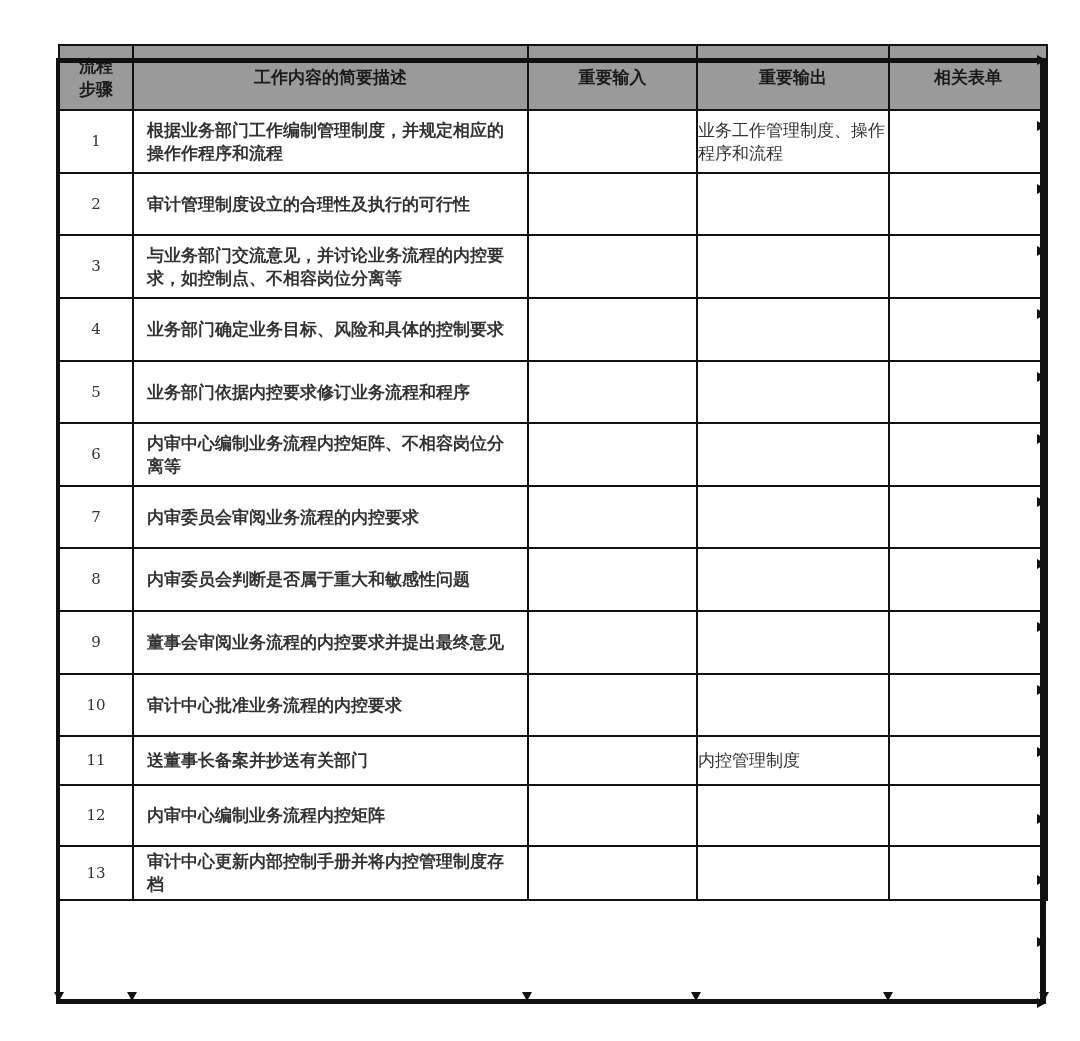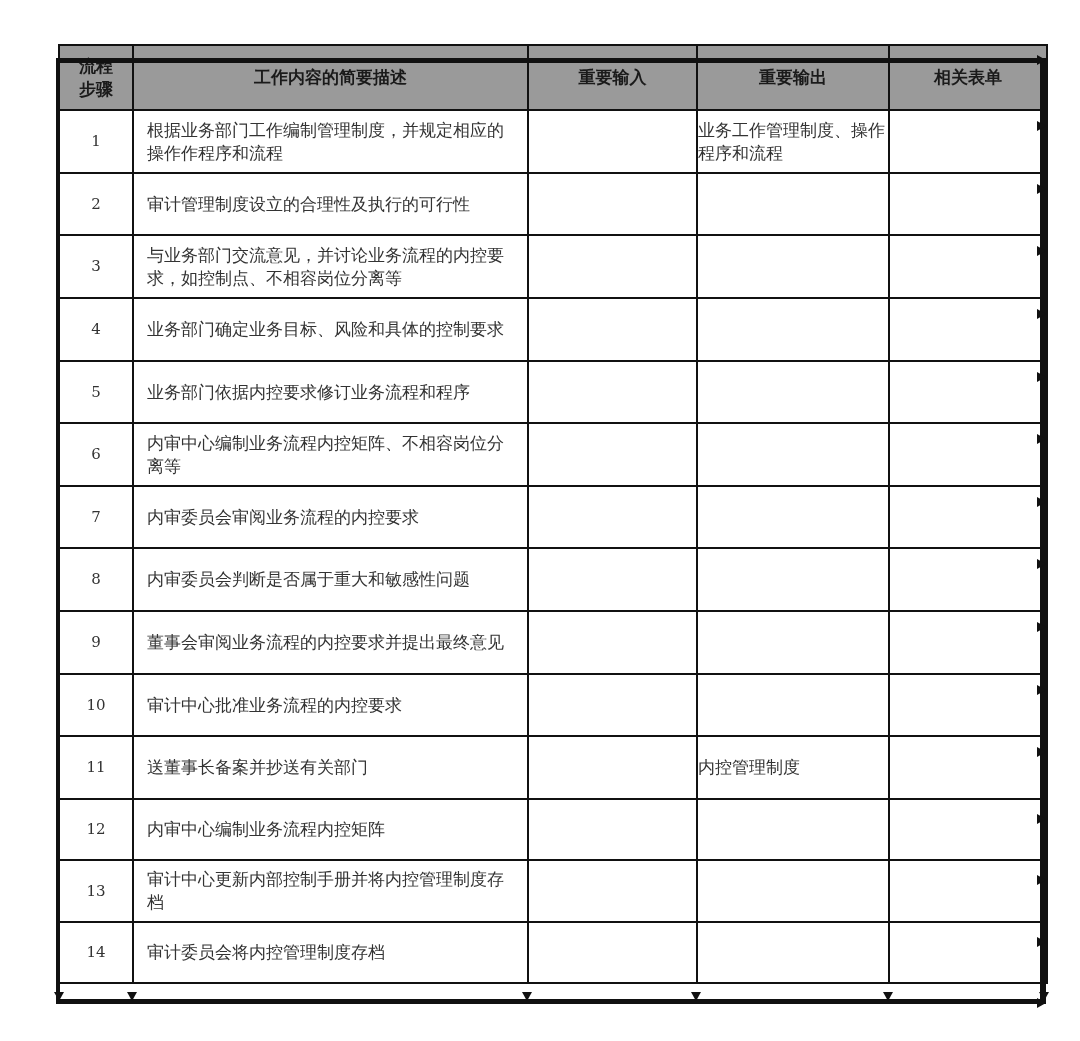--- a/index.html
+++ b/index.html
@@ -4,21 +4,21 @@
   <style>
     html, body { margin: 0; padding: 0; background: #ffffff; }
     body { width: 1080px; height: 1041px; position: relative; overflow: hidden;
            font-family: "DejaVu Serif", "Liberation Serif", serif; color: #222; }
     .table-wrap { position: absolute; left: 58px; top: 44px; width: 988px; height: 943px; }
     table { border-collapse: collapse; width: 988px; table-layout: fixed; }
     th, td { border: 2px solid #111; padding: 0; vertical-align: middle; }
     th { background: #9a9a9a; font-weight: bold; font-size: 17px; color: #1a1a1a; text-align: center; height: 63px; }
     td { background: #fff; font-size: 17px; color: #333; line-height: 23px; }
     td.num { text-align: center; font-size: 15px; color: #333; }
-    td.desc { padding-left: 13px; padding-right: 8px; }
+    td.desc { padding-left: 13px; padding-right: 8px; font-weight: bold; }
     td.out { padding-left: 0; }
     .outer { position: absolute; left: 56px; top: 58px; width: 990px; height: 946px;
              border-top: 5px solid #111; border-left: 4px solid #111; border-right: 6px solid #111; border-bottom: 5px solid #111;
              box-sizing: border-box; pointer-events: none; }
     .arrow-r { position: absolute; right: -10px; width: 0; height: 0;
                border-top: 5px solid transparent; border-bottom: 5px solid transparent; border-left: 9px solid #111; }
     .arrow-d { position: absolute; bottom: -10px; width: 0; height: 0;
                border-left: 5px solid transparent; border-right: 5px solid transparent; border-top: 9px solid #111; }
   </style>
 </head>
@@ -109,44 +109,37 @@
         <td class="out"></td>
         <td></td>
       </tr>
       <tr style="height:62px">
         <td class="num">10</td>
         <td class="desc">审计中心批准业务流程的内控要求</td>
         <td></td>
         <td class="out"></td>
         <td></td>
       </tr>
-      <tr style="height:63px">
+      <tr style="height:49px">
         <td class="num">11</td>
         <td class="desc">送董事长备案并抄送有关部门</td>
         <td></td>
         <td class="out">内控管理制度</td>
         <td></td>
       </tr>
       <tr style="height:61px">
         <td class="num">12</td>
         <td class="desc">内审中心编制业务流程内控矩阵</td>
         <td></td>
         <td class="out"></td>
         <td></td>
       </tr>
-      <tr style="height:62px">
+      <tr style="height:54px">
         <td class="num">13</td>
         <td class="desc">审计中心更新内部控制手册并将内控管理制度存档</td>
-        <td></td>
-        <td class="out"></td>
-        <td></td>
-      </tr>
-      <tr style="height:61px">
-        <td class="num">14</td>
-        <td class="desc">审计委员会将内控管理制度存档</td>
         <td></td>
         <td class="out"></td>
         <td></td>
       </tr>
     </tbody>
   </table>
 </div>
 
 <div class="outer"></div>
 

